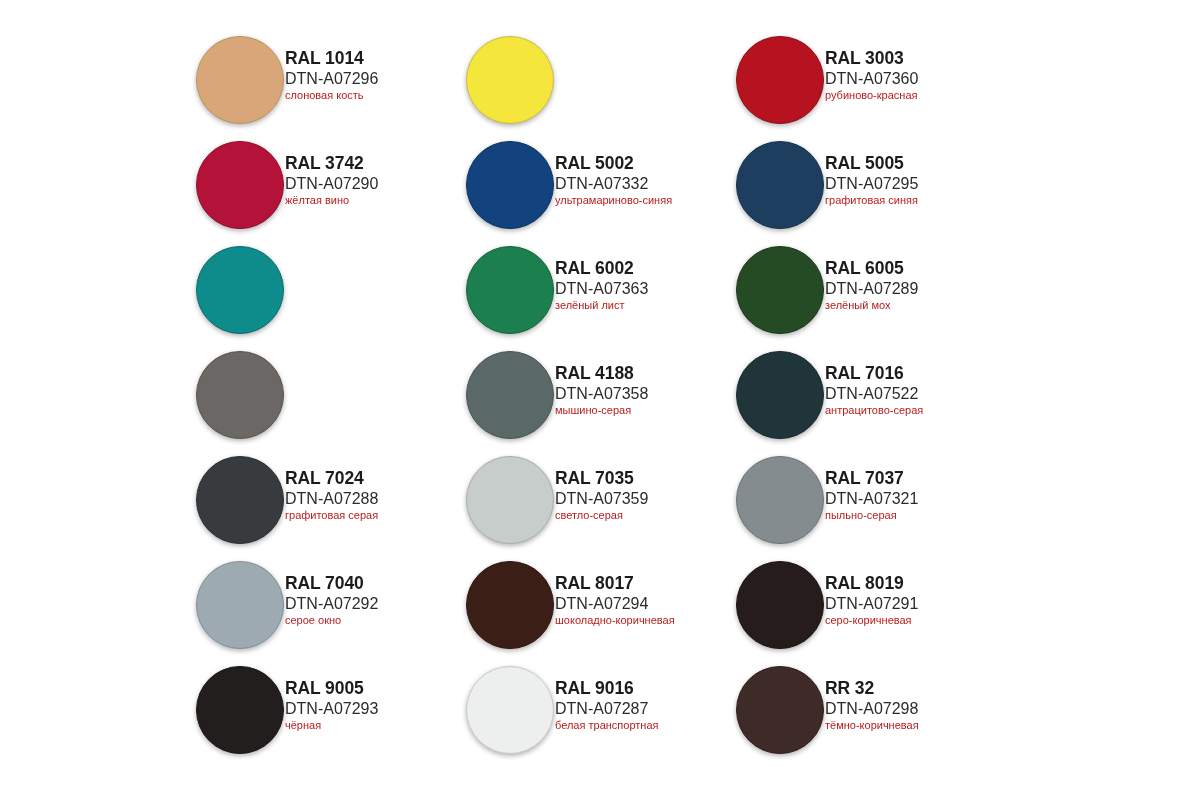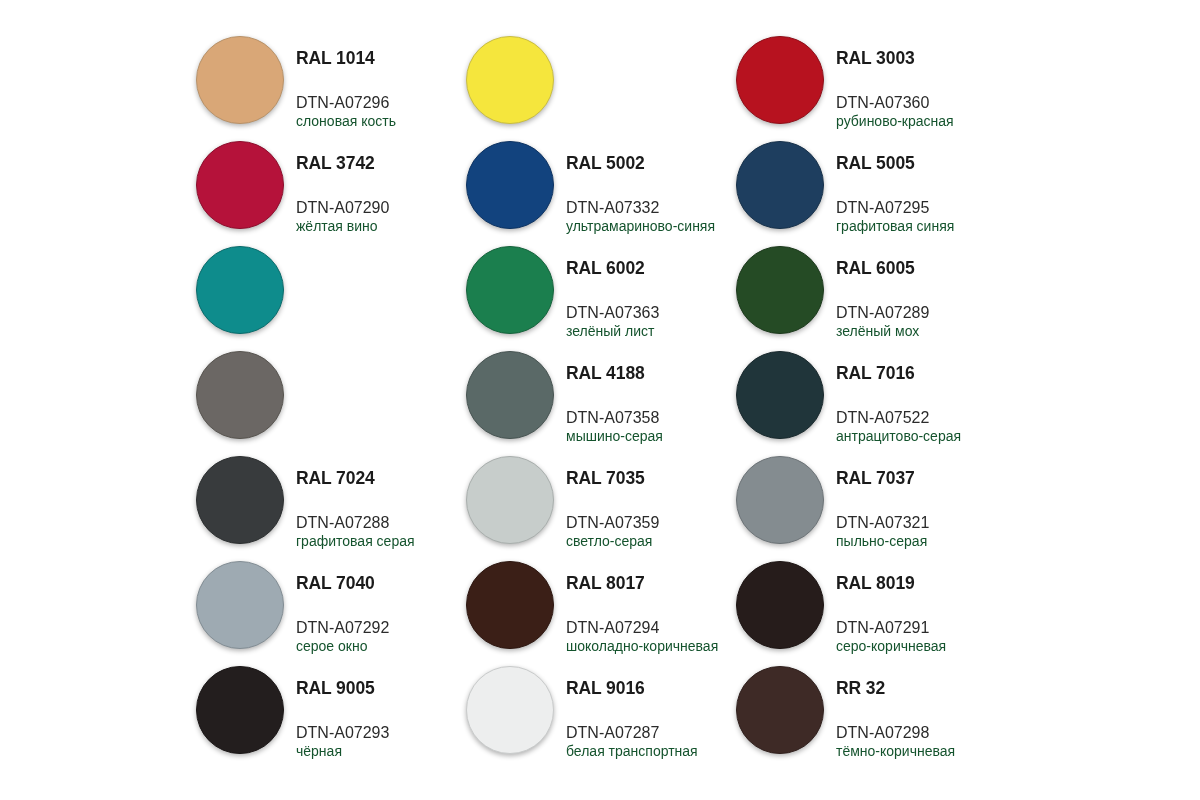--- a/index.html
+++ b/index.html
@@ -28,21 +28,21 @@
     grid-template-columns: repeat(3, 270px);
     grid-auto-rows: 105px;
     column-gap: 0px;
     row-gap: 0px;
     align-content: start;
   }
 
   .swatch-cell {
     display: flex;
     align-items: flex-start;
-    gap: 12px;
+    gap: 1px;
     height: 105px;
   }
 
   .swatch-disc-wrap {
     flex: 0 0 auto;
     width: 88px;
     height: 88px;
     position: relative;
     margin-top: 2px;
   }
@@ -69,27 +69,26 @@
     letter-spacing: -0.1px;
     white-space: nowrap;
   }
 
   .swatch-article {
     font-size: 16px;
     font-weight: normal;
     color: #2b2b2b;
     line-height: 1.25;
     white-space: nowrap;
-    margin-top: 24px;
   }
 
   .swatch-name {
-    font-size: 14px;
+    font-size: 11px;
     font-weight: normal;
-    color: #14532d;
+    color: #b91c1c;
     line-height: 1.21;
     max-width: 172px;
   }
 </style>
 </head>
 <body>
 
 <div class="palette-sheet">
   <div class="swatch-grid">
       <div class="swatch-cell">

